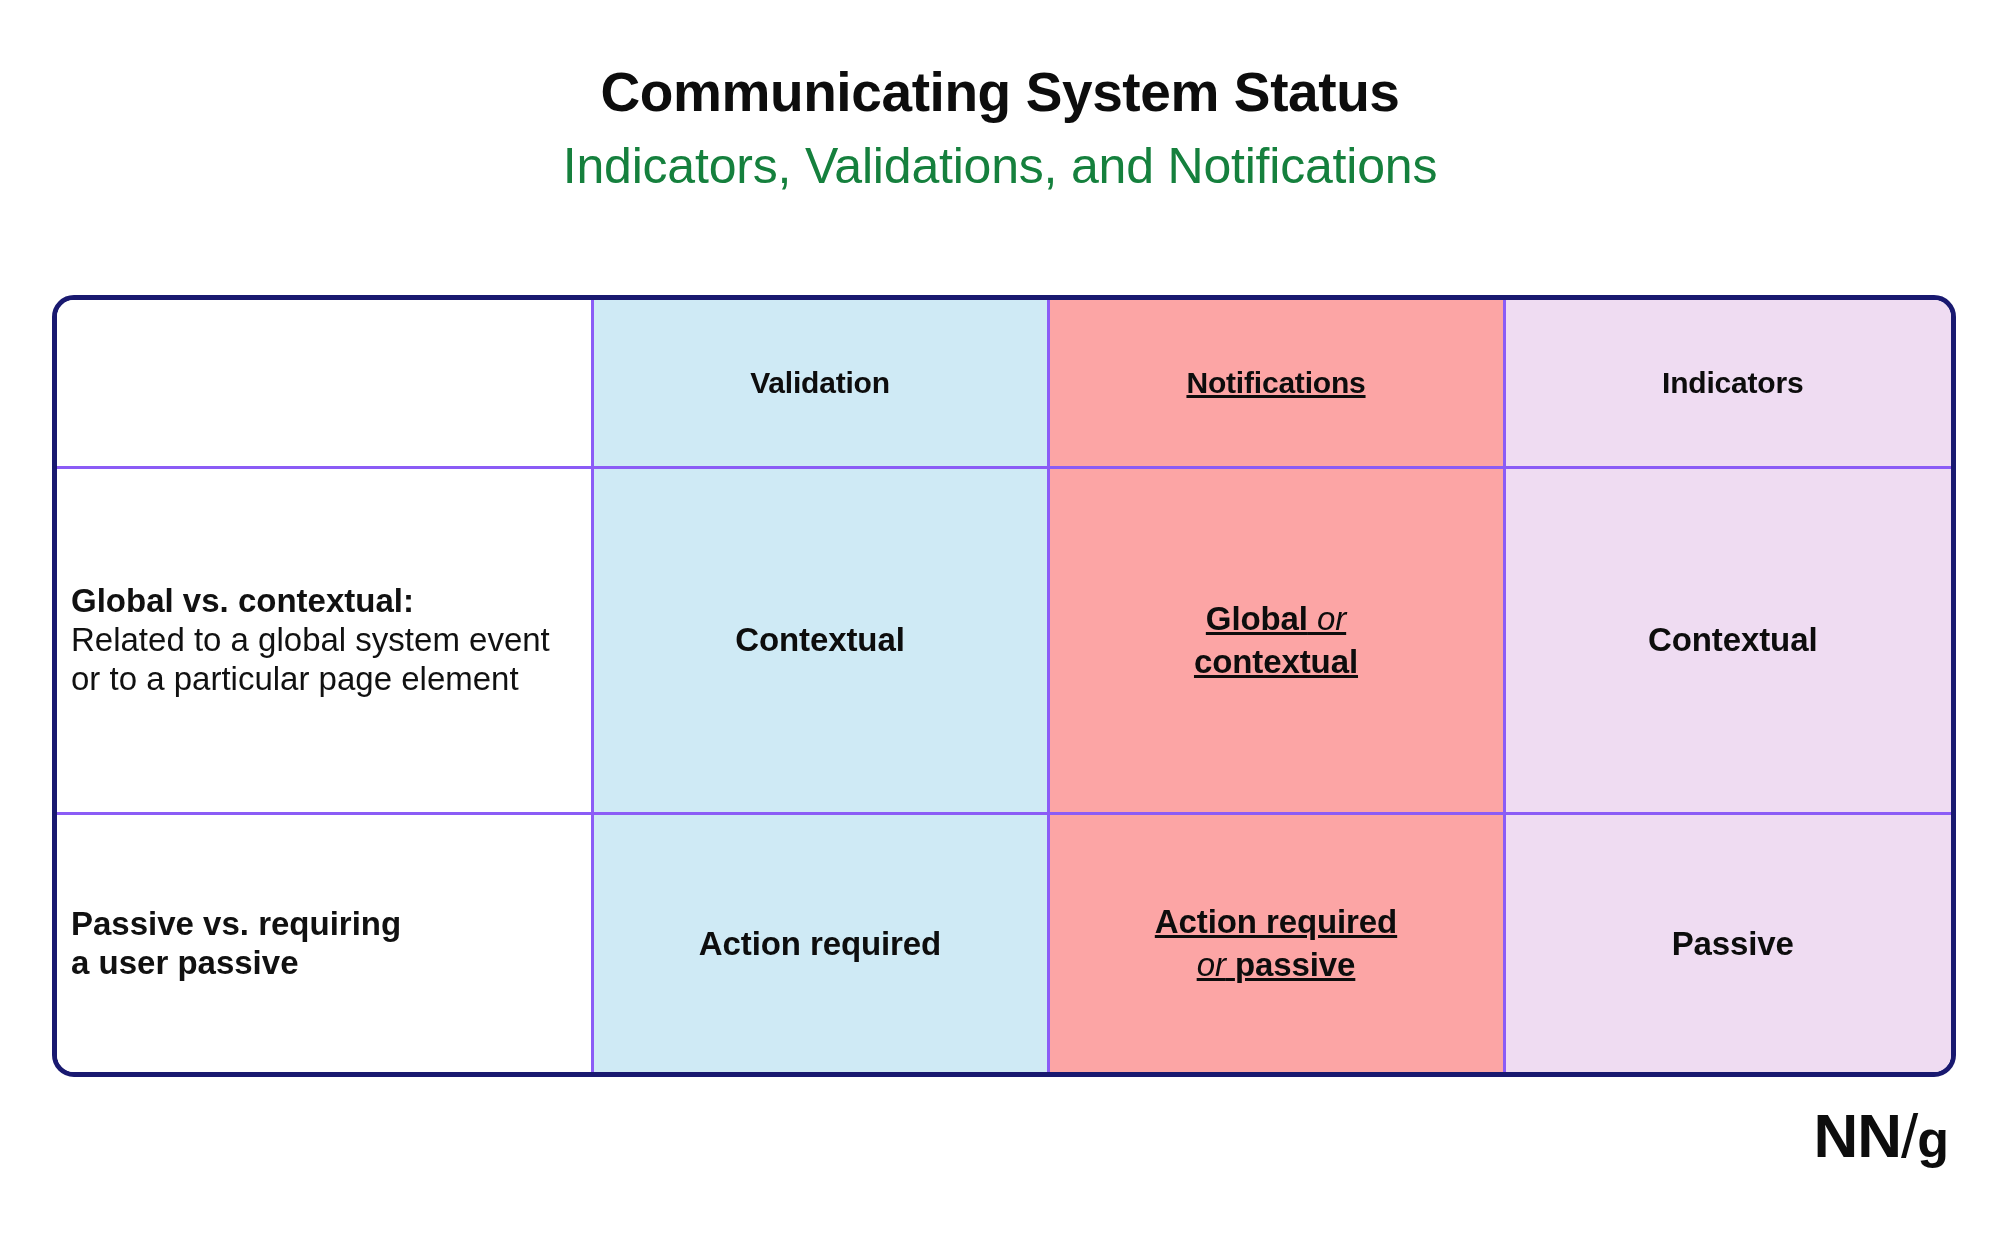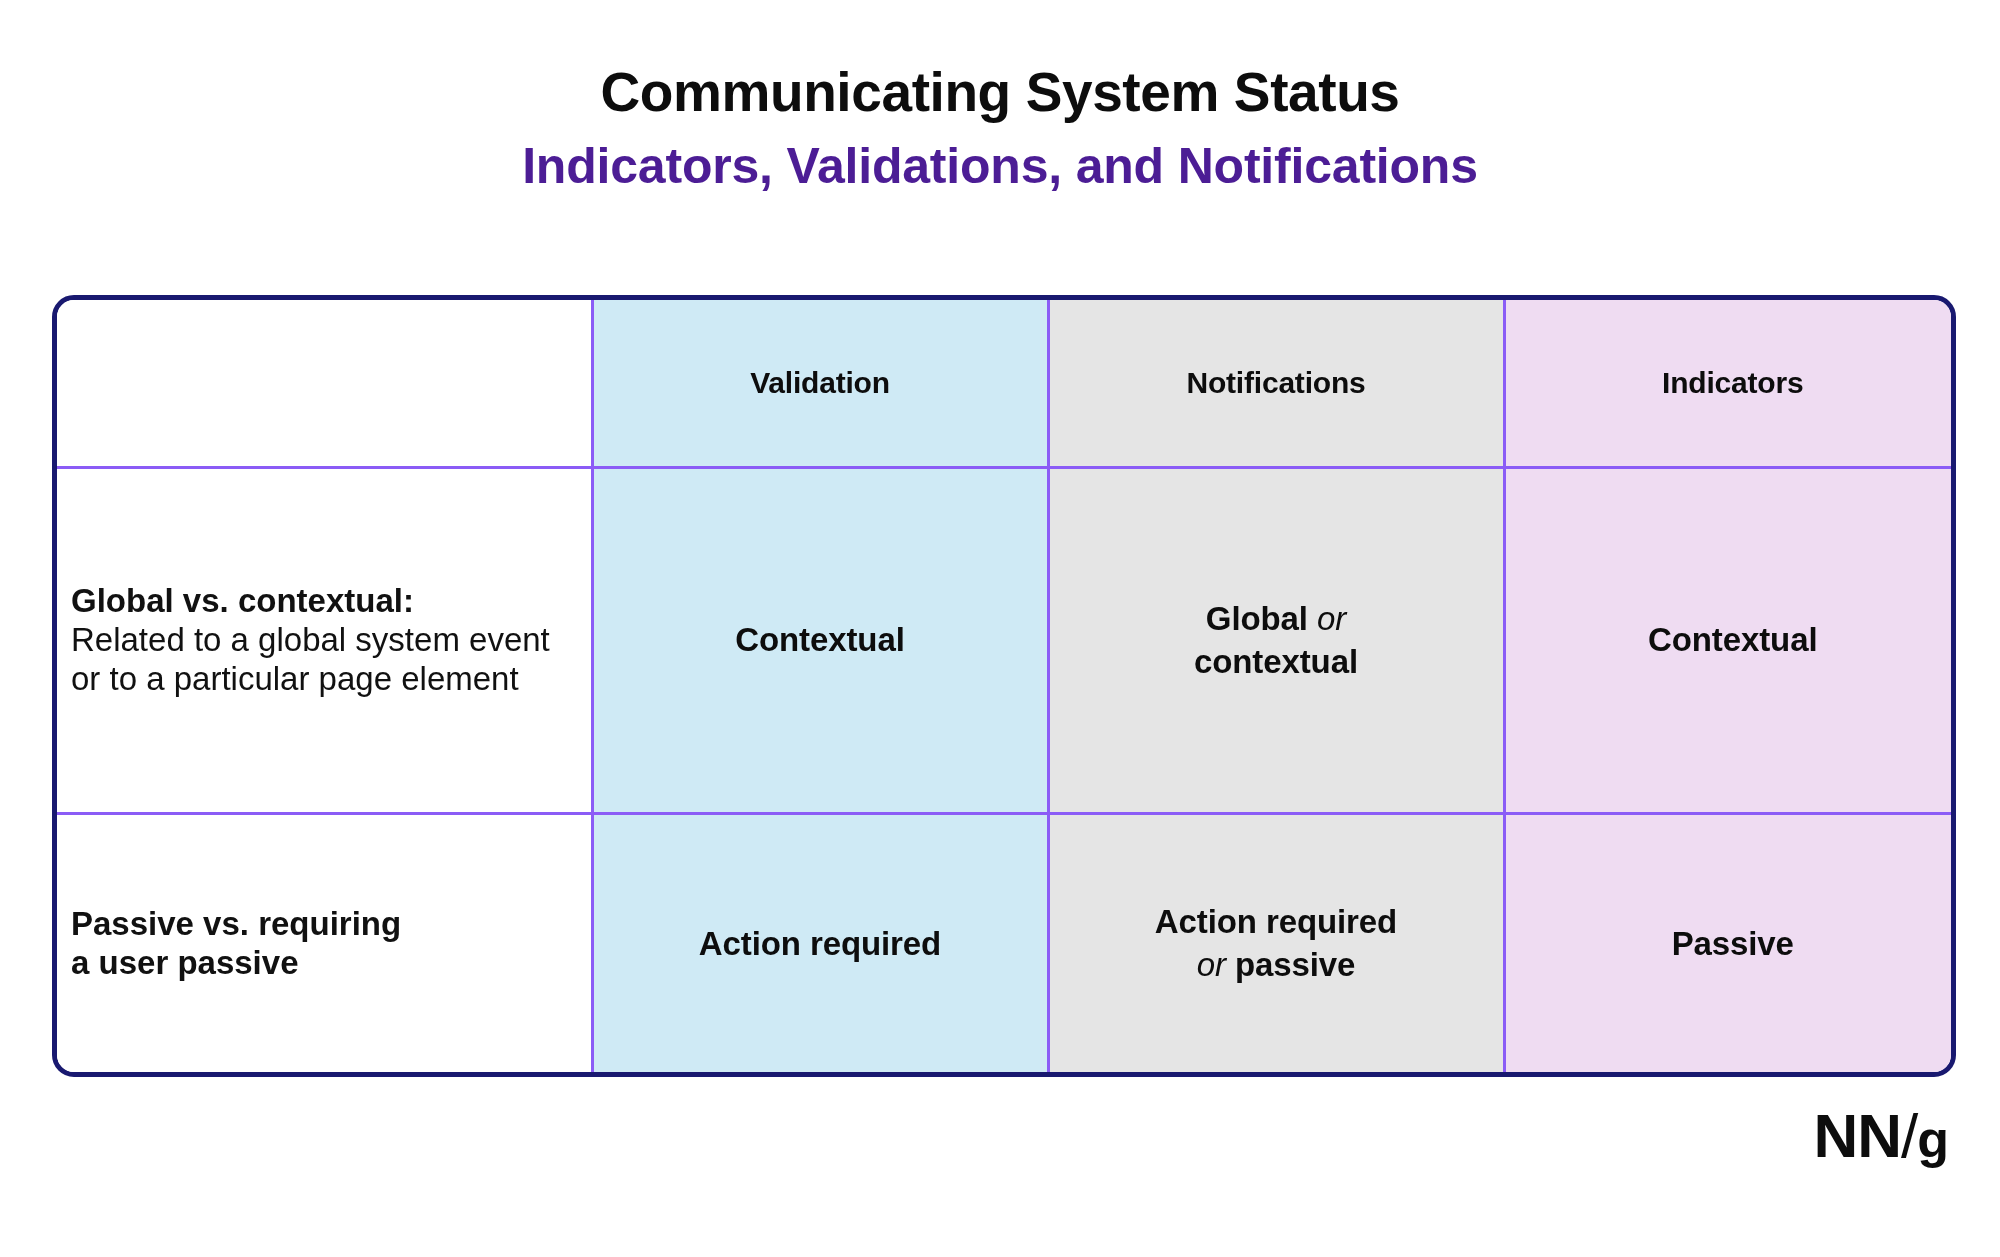--- a/index.html
+++ b/index.html
@@ -33,22 +33,22 @@
     font-size: 55px;
     font-weight: bold;
     letter-spacing: -0.4px;
     color: #0d0d0d;
     line-height: 1.1;
   }
 
   .sub-title {
     margin-top: 16px;
     font-size: 50px;
-    font-weight: 700;
-    color: #4c1d95;
+    font-weight: 400;
+    color: #15803d;
     line-height: 1.1;
     letter-spacing: -0.2px;
   }
 
   
   .table-wrap {
     position: absolute;
     left: 52px;
     top: 295px;
     width: 1904px;
@@ -86,21 +86,21 @@
   .hdr-blank { background: #ffffff; }
   .hdr-cell {
     text-align: center;
     font-size: 30px;
     font-weight: bold;
     letter-spacing: -0.2px;
     color: #0d0d0d;
   }
 
   .bg-blue  { background: #cfeaf5; }
-  .bg-green { background: #e5e5e5; }
+  .bg-green { background: #fca5a5; text-decoration: underline; }
   .bg-pink  { background: #efdcf2; }
   .bg-white { background: #ffffff; }
 
   
   .row-1 { height: 263px; }
   .row-2 { height: 196px; }
   .row-3 { height: 196px; }
 
   .label-cell {
     text-align: left;

